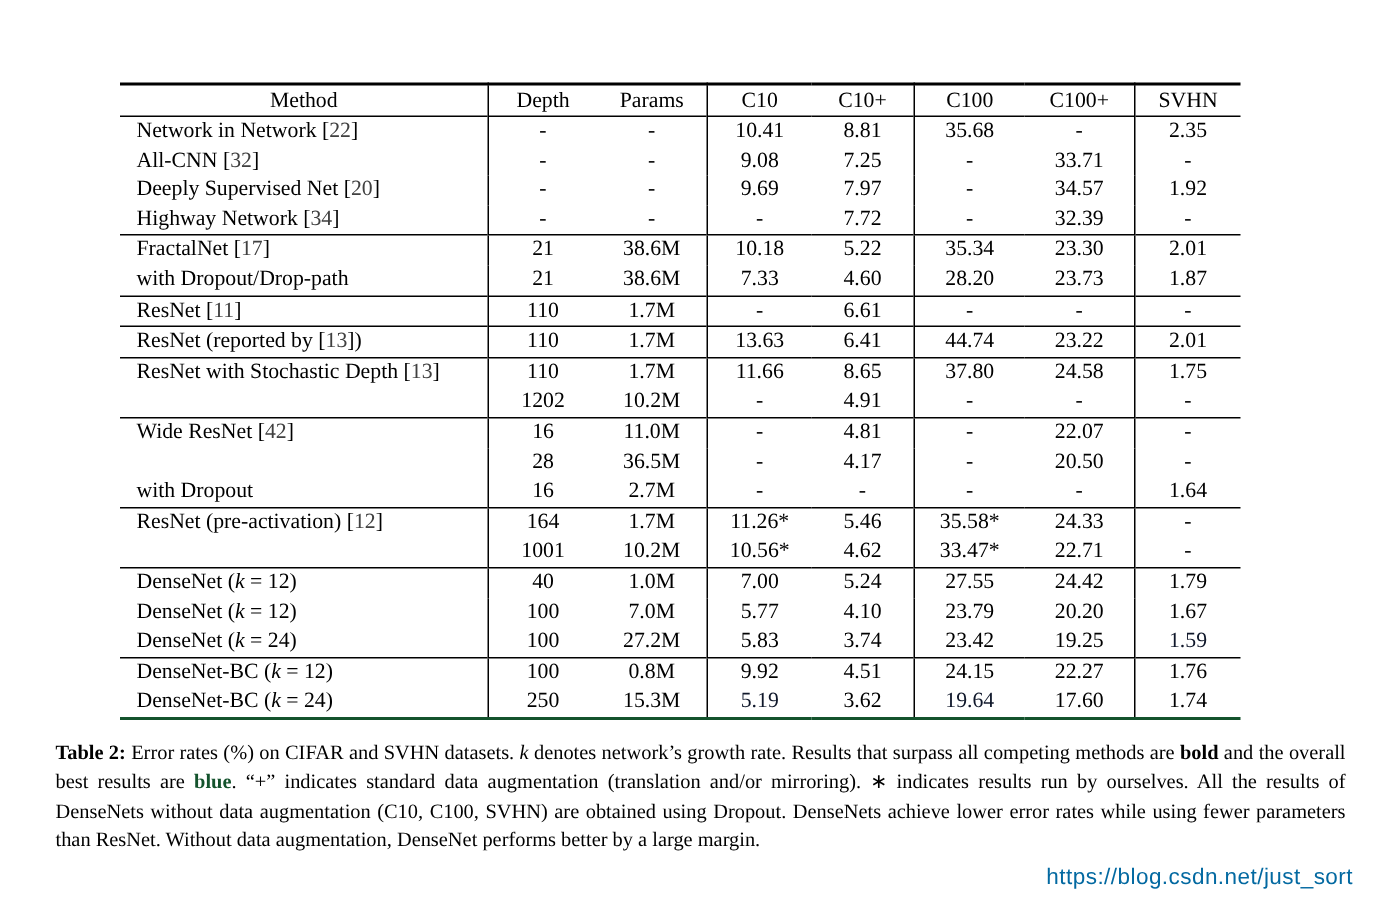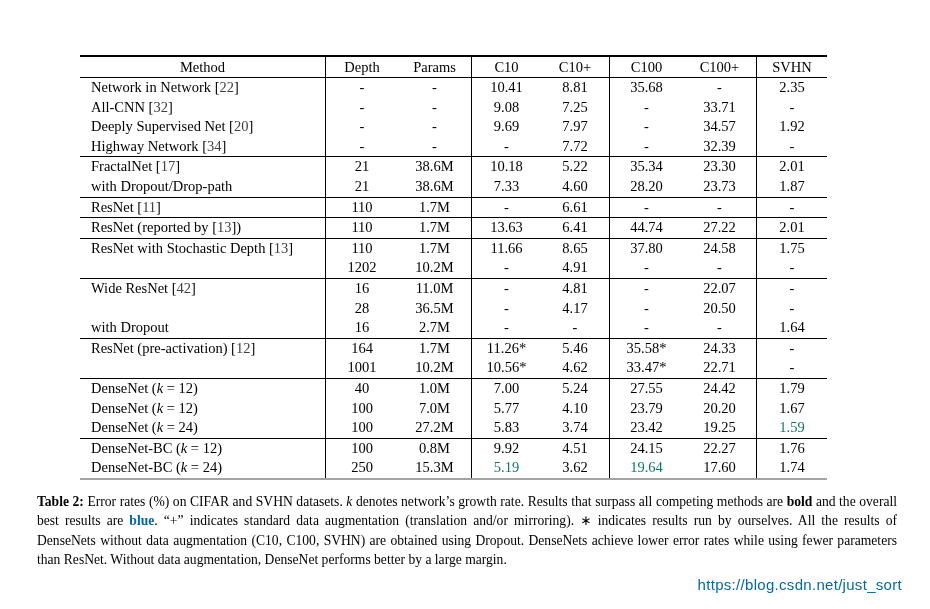--- a/index.html
+++ b/index.html
@@ -22,21 +22,21 @@
 
   
   table.results-table {
     position: absolute;
     left: 80px;
     top: 55px;
     width: 743px;
     border-collapse: collapse;
     table-layout: fixed;
     border-top: 2px solid #000;
-    border-bottom: 2px solid #a3a3a3;
+    border-bottom: 2px solid #14532d;
     font-size: 14.5px;
   }
   .results-table th, .results-table td {
     padding: 0;
     height: 19.6px;
     line-height: 19.6px;
     white-space: nowrap;
     overflow: hidden;
     font-weight: normal;
     text-align: center;
@@ -54,36 +54,36 @@
   .results-table .col6 { width: 73px; border-right: 1.2px solid #000; }
   .results-table .col7 { width: 70px; margin-top: 47px; }
 
   .results-table td.method {
     text-align: left;
     padding-left: 11px;
   }
   .cite  { color: #404040; }
   .math  { font-style: italic; }
   .bold  { font-weight: bold; }
-  .blue  { color: #0f766e; }
+  .blue  { color: #0f172a; }
 
   
   .caption {
     position: absolute;
     left: 37px;
     top: 492px;
     width: 860px;
     margin: 0;
     font-size: 13.6px;
     line-height: 19.3px;
     text-align: justify;
   }
   .caption .bold   { font-weight: bold; }
   .caption .italic { font-style: italic; }
-  .caption .blue   { color: #0369a1; font-weight: bold; }
+  .caption .blue   { color: #14532d; font-weight: bold; }
 
   
   .watermark {
     position: absolute;
     right: 28px;
     top: 576px;
     font-family: "Liberation Sans", sans-serif;
     font-size: 15px;
     color: #0369a1;
     letter-spacing: 0.3px;
@@ -177,21 +177,21 @@
           <td class="num col6">-</td>
           <td class="num col7">-</td>
         </tr>
         <tr class="group-end">
           <td class="method col0"><span>ResNet (reported by [</span><span class="cite">13</span><span>])</span></td>
           <td class="num col1">110</td>
           <td class="num col2">1.7M</td>
           <td class="num col3">13.63</td>
           <td class="num col4">6.41</td>
           <td class="num col5">44.74</td>
-          <td class="num col6">27.22</td>
+          <td class="num col6">23.22</td>
           <td class="num col7">2.01</td>
         </tr>
         <tr>
           <td class="method col0"><span>ResNet with Stochastic Depth [</span><span class="cite">13</span><span>]</span></td>
           <td class="num col1">110</td>
           <td class="num col2">1.7M</td>
           <td class="num col3">11.66</td>
           <td class="num col4">8.65</td>
           <td class="num col5">37.80</td>
           <td class="num col6">24.58</td>

